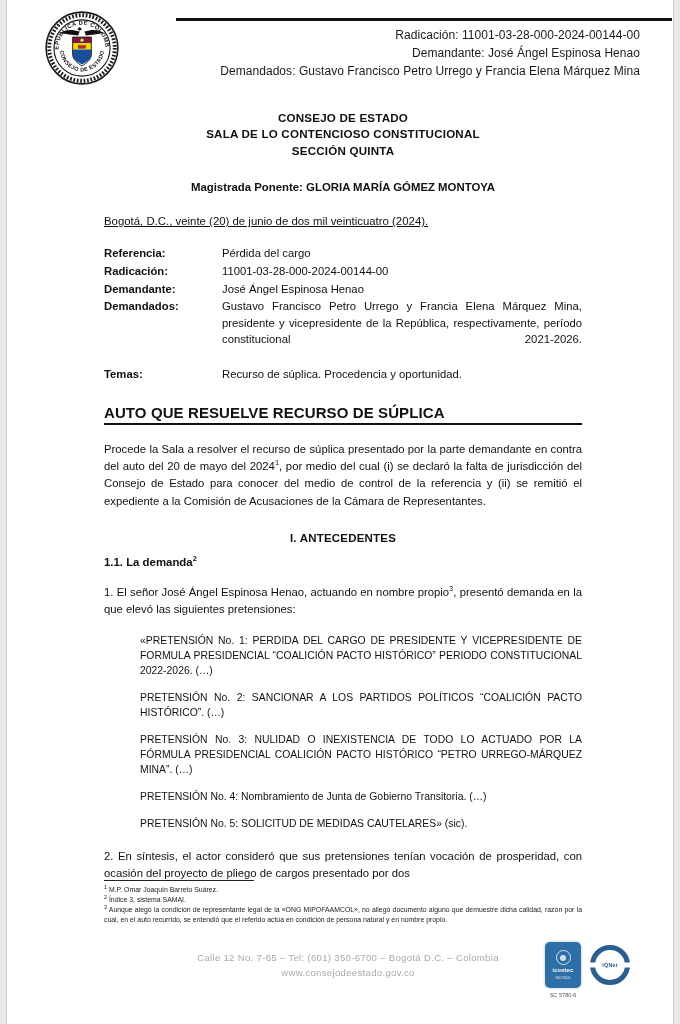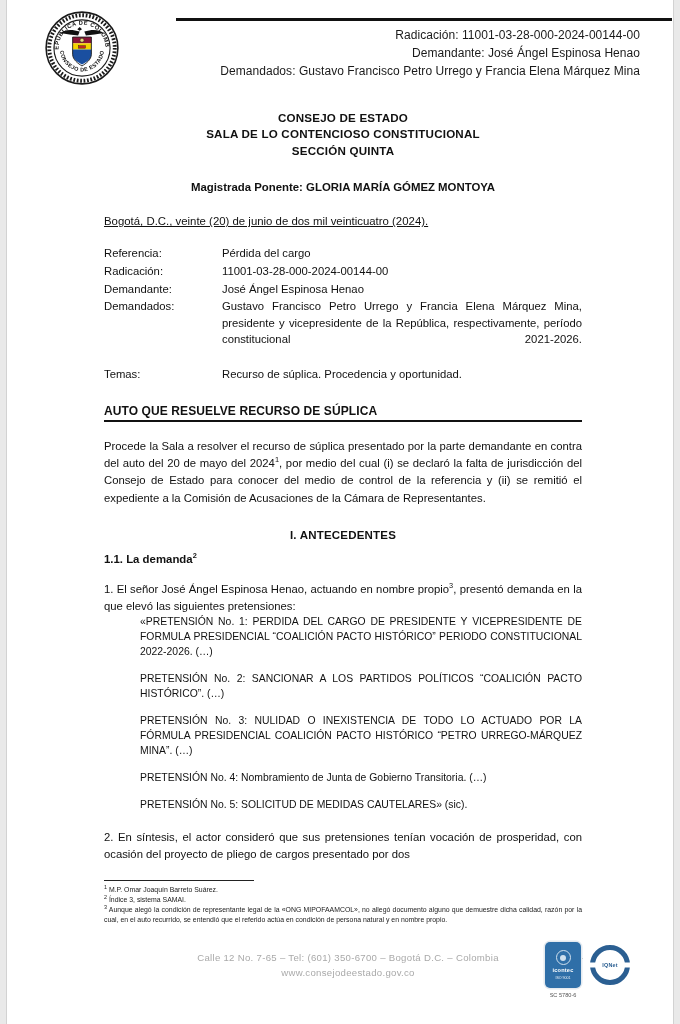--- a/index.html
+++ b/index.html
@@ -83,29 +83,29 @@
 
   
   .meta {
     margin-top: 18px;
     display: grid;
     grid-template-columns: 118px 1fr;
     row-gap: 1px;
     font-size: 11.3px;
     line-height: 1.47;
   }
-  .meta .k { font-weight: normal; }
+  .meta .k { font-weight: bold; }
   .meta .v { text-align: justify; text-justify: inter-word; }
   .meta .v.block { text-align: justify; }
   .meta .v.block::after { content: ""; display: inline-block; width: 100%; }
 
   .section-rule {
     margin-top: 22px;
     font-weight: bold;
-    font-size: 12px;
+    font-size: 15px;
     border-bottom: 2.2px solid #111;
     padding-bottom: 2px;
     letter-spacing: 0.1px;
   }
 
   p.just {
     text-align: justify;
     text-justify: inter-word;
     margin: 16px 0 0 0;
     line-height: 1.52;
@@ -128,21 +128,21 @@
 
   .quote {
     margin-left: 36px;
     font-size: 10.4px;
     line-height: 1.44;
     text-align: justify;
     text-justify: inter-word;
   }
   .quote p { margin: 0 0 12px 0; }
   .quote p:last-child { margin-bottom: 0; }
-  .quote-wrap { }
+  .quote-wrap { margin-top: 16px; }
 
   sup { font-size: 7.4px; vertical-align: super; line-height: 0; }
 
   
   .footnotes {
     position: absolute;
     left: 96px; right: 90px;
     top: 880px;
     font-size: 6.9px;
     line-height: 1.42;

